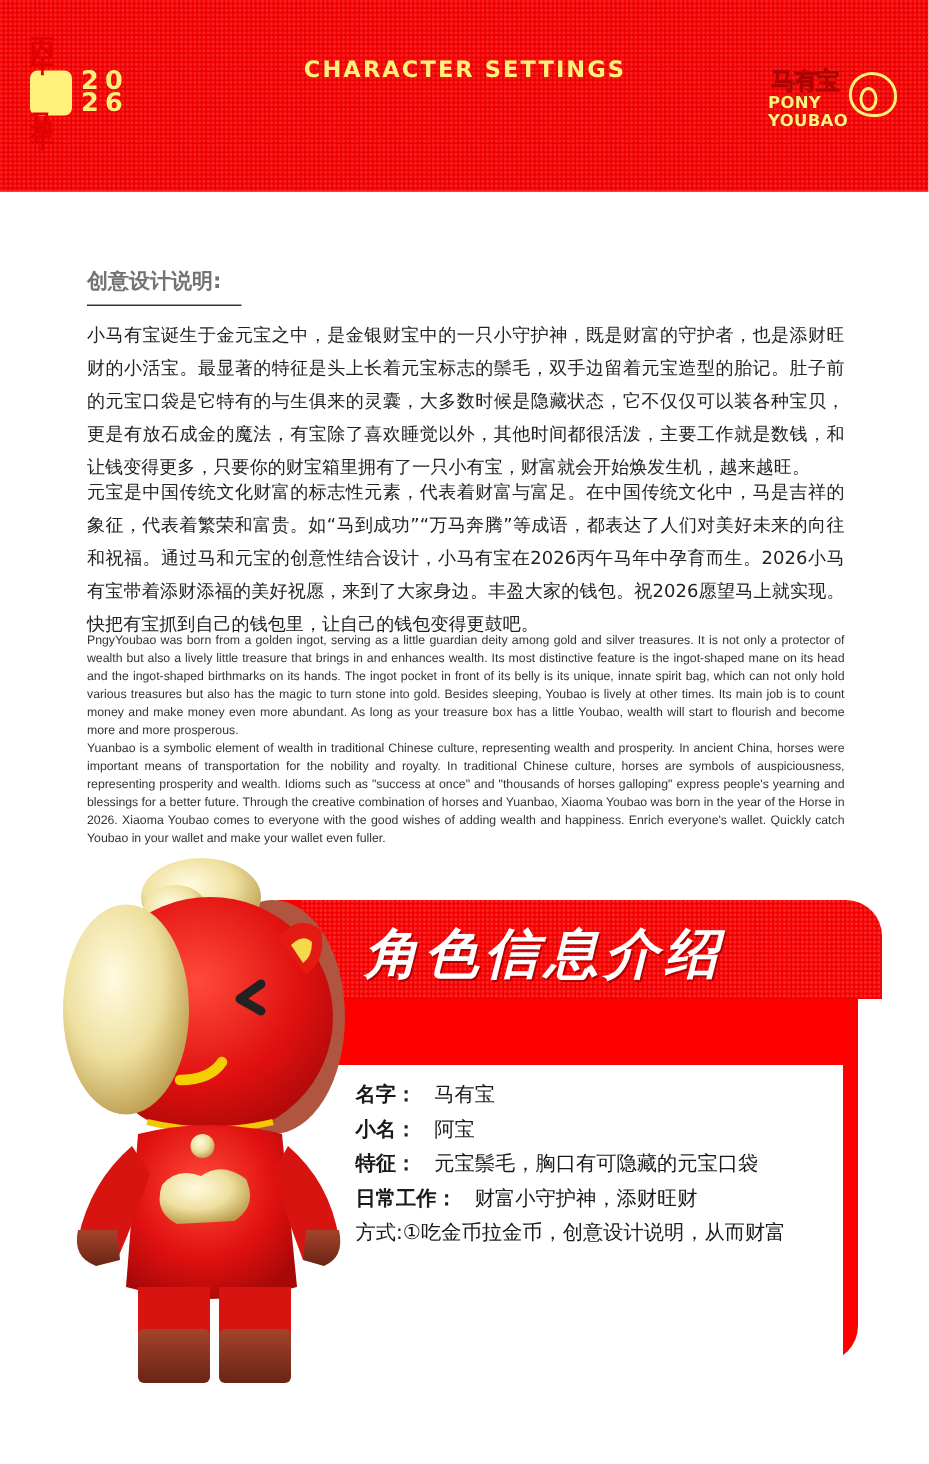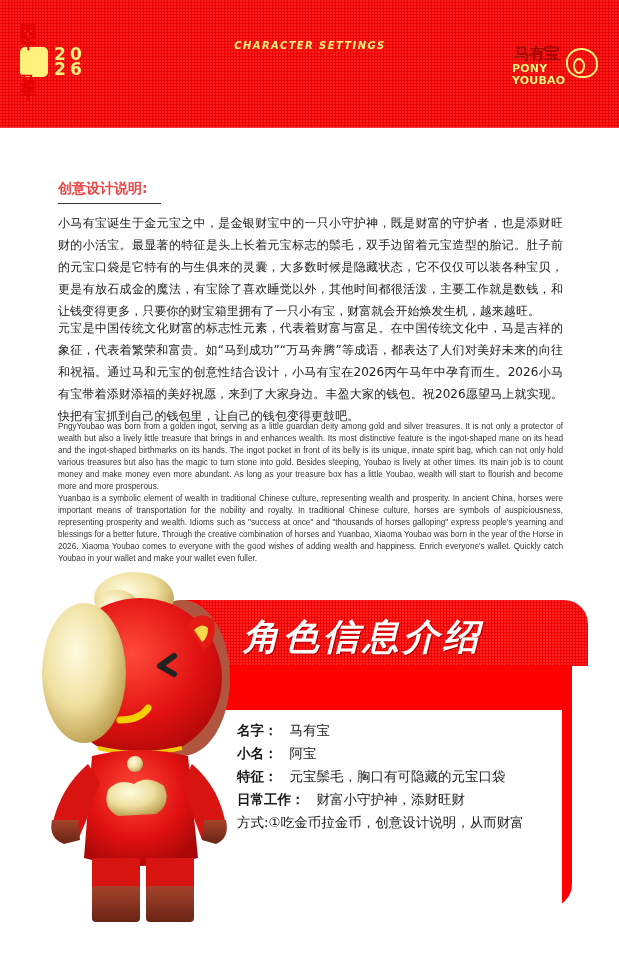--- a/index.html
+++ b/index.html
@@ -28,23 +28,22 @@
       font-family: "DejaVu Sans", sans-serif; text-align: center;
     }
 
     .title-wrap { position: absolute; left: 200px; top: 40px; width: 220px; text-align: center; }
     .title-main {
       color: #fff17a; font-weight: 900; font-size: 30px; line-height: 36px; letter-spacing: 1px;
       font-family: "DejaVu Sans", sans-serif;
       text-shadow: 1px 1px 0 #c80000;
     }
     .title-sub {
-      color: #fff17a; font-weight: bold; font-size: 10px; line-height: 12px; letter-spacing: 1.4px;
+      color: #fff17a; font-weight: bold; font-size: 15px; line-height: 12px; letter-spacing: 1.4px;
       font-family: "DejaVu Sans", sans-serif;
-      font-style: italic;
     }
 
     .brand { position: absolute; left: 510px; top: 44px; width: 95px; height: 56px; }
     .brand-cn {
       position: absolute; left: 4px; top: 0; color: #fff17a; font-weight: bold; font-size: 16px; line-height: 20px;
       -webkit-text-stroke: 0.6px #b00000; letter-spacing: -1px;
     }
     .brand-en {
       position: absolute; left: 2px; top: 19px; color: #fff17a; font-weight: 900; font-size: 11px; line-height: 12px;
       letter-spacing: 0.2px;
@@ -55,21 +54,21 @@
       position: absolute; left: 56px; top: 4px; width: 32px; height: 30px;
       border: 2px solid #fff17a; border-radius: 50% 55% 45% 50%;
     }
     .brand-head::after {
       content: ""; position: absolute; left: 5px; top: 8px; width: 8px; height: 12px;
       border: 2px solid #fff17a; border-radius: 50%;
     }
 
     
     .section-title {
-      position: absolute; left: 58px; top: 178px; font-size: 14px; line-height: 20px; font-weight: bold; color: #ef4444;
+      position: absolute; left: 58px; top: 178px; font-size: 14px; line-height: 20px; font-weight: bold; color: #737373;
     }
     .section-underline {
       position: absolute; left: 58px; top: 203px; width: 103px; height: 1px; background: #333;
     }
     .para-cn {
       position: absolute; left: 58px; width: 505px;
       font-size: 12px; line-height: 22px; color: #222; text-align: justify; letter-spacing: 0.05px;
     }
     .para-cn.p1 { top: 212px; }
     .para-cn.p2 { top: 317px; }

